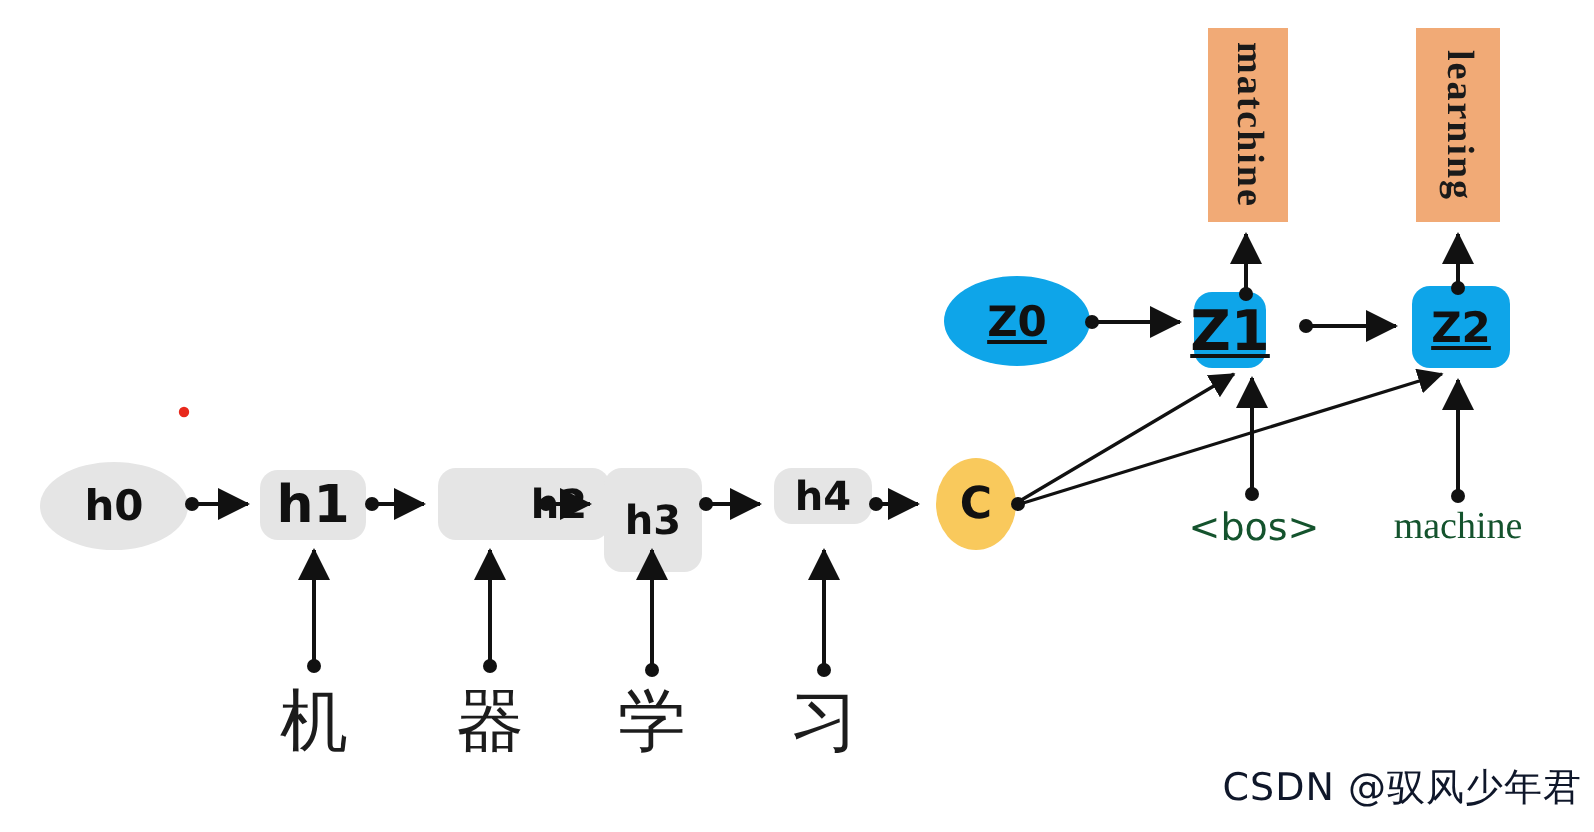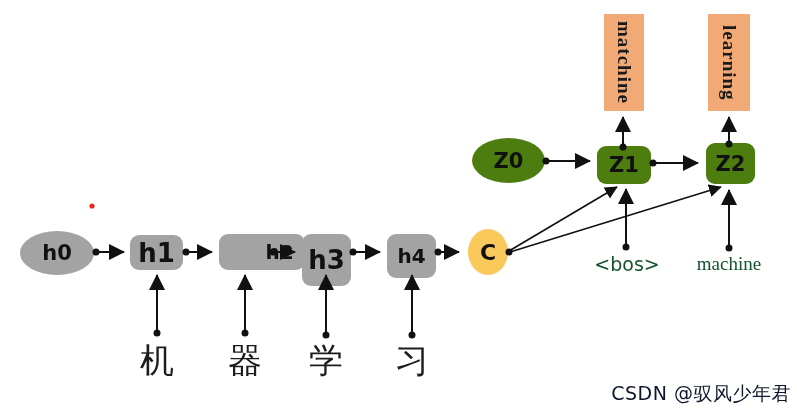--- a/index.html
+++ b/index.html
@@ -4,36 +4,36 @@
 <style>
   html,body{margin:0;padding:0;background:#f4f4f4;}
   #stage{
     position:relative;width:797px;height:416px;background:#ffffff;
     font-family:"DejaVu Sans","Liberation Sans",sans-serif;overflow:hidden;
   }
   .node{position:absolute;display:flex;align-items:center;justify-content:center;
         color:#111;font-weight:bold;z-index:1;}
   .ellipse{border-radius:50%;}
   .rbox{border-radius:9px;}
-  .green{background:#a3a3a3;}
-  .blue{background:#4d7c0f;}
+  .green{background:#e5e5e5;}
+  .blue{background:#0ea5e9;text-decoration:underline;}
   .yellow{background:#f9c95c;}
   .orange{background:#f1aa76;}
 
   
   #h0{left:20px;top:231px;width:74px;height:44px;font-size:21px;}
   #h1{left:130px;top:235px;width:53px;height:35px;font-size:26px;}
   #h2{left:219px;top:234px;width:51px;height:36px;font-size:20px;padding-left:35px;}
-  #h3{left:302px;top:234px;width:49px;height:52px;font-size:26px;}
-  #h4{left:387px;top:234px;width:49px;height:44px;font-size:20px;}
+  #h3{left:302px;top:234px;width:49px;height:52px;font-size:20px;}
+  #h4{left:387px;top:234px;width:49px;height:28px;font-size:20px;}
   #cnode{left:468px;top:229px;width:40px;height:46px;font-size:22px;}
 
   
   #z0{left:472px;top:138px;width:73px;height:45px;font-size:21px;}
-  #z1{left:597px;top:146px;width:54px;height:38px;font-size:21px;}
+  #z1{left:597px;top:146px;width:36px;height:38px;font-size:28px;}
   #z2{left:706px;top:143px;width:49px;height:41px;font-size:21px;text-align:right;}
 
   
   .outbox{position:absolute;top:14px;width:40px;height:97px;display:flex;
           align-items:center;justify-content:center;z-index:1;}
   #out1{left:604px;}
   #out2{left:708px;width:42px;}
   .vtext{writing-mode:vertical-rl;font-family:"Liberation Serif","DejaVu Serif",serif;
          font-weight:bold;font-size:19px;color:#1a1a1a;letter-spacing:1px;}
 

